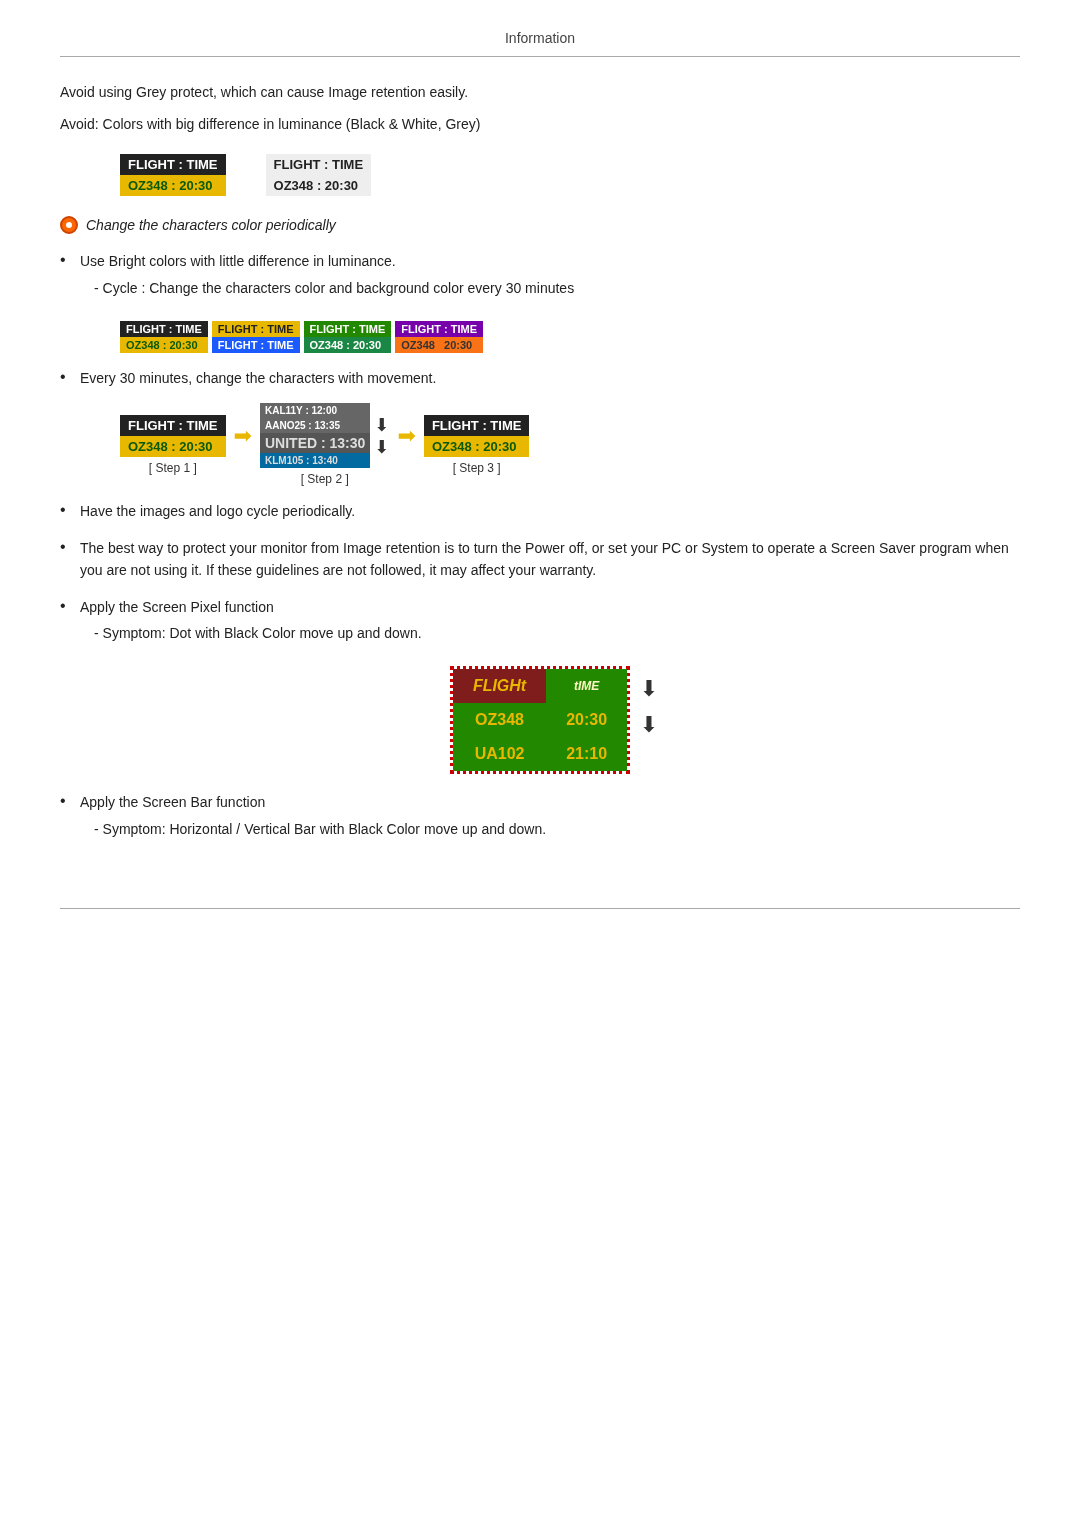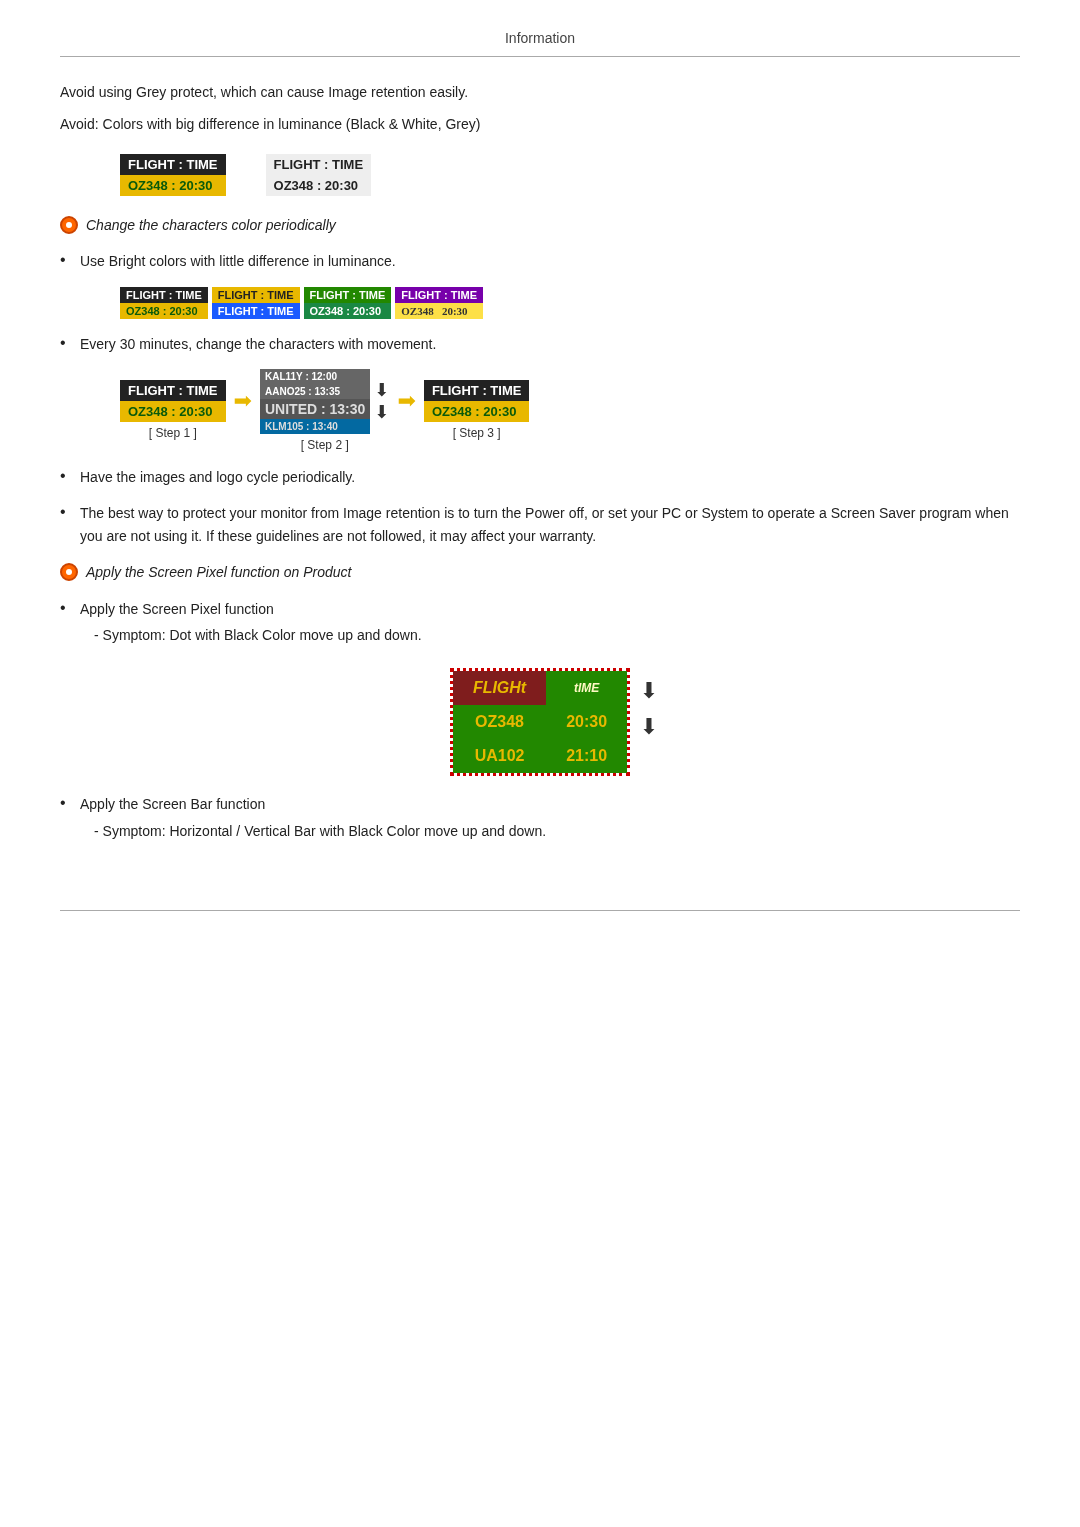--- a/index.html
+++ b/index.html
@@ -142,21 +142,21 @@
     
     .v2 .hdr td { background: #e8b800; color: #222; }
     .v2 .dat td { background: #1a5aff; color: #fff; }
 
     
     .v3 .hdr td { background: #228800; color: #fff; }
     .v3 .dat td { background: #1a8844; color: #fff; }
 
     
     .v4 .hdr td { background: #7700aa; color: #fff; }
-    .v4 .dat td { background: #fde047; color: #333; font-family: Liberation Serif, serif; }
+    .v4 .dat td { background: #f97316; color: #333; }
 
     
     .step-diagram {
       display: flex;
       align-items: center;
       gap: 0;
       margin: 14px 0 14px 60px;
     }
     .step-box {
       display: flex;
@@ -262,20 +262,21 @@
   <div class="orange-bullet">
     <span class="orange-circle"></span>
     <span class="orange-label">Change the characters color periodically</span>
   </div>
 
   <div class="bullet-section">
     <div class="bullet-item">
       <span class="bullet-dot">•</span>
       <div class="bullet-content">
         <span>Use Bright colors with little difference in luminance.</span>
+        <div class="sub-text">- Cycle : Change the characters color and background color every 30 minutes</div>
       </div>
     </div>
   </div>
 
   <div class="cycle-row">
 
     <div class="cycle-box v1">
       <table>
         <tbody>
             <tr class="hdr">
@@ -415,24 +416,20 @@
 
   <div class="bullet-section">
     <div class="bullet-item">
       <span class="bullet-dot">•</span>
       <div class="bullet-content">
         <span>The best way to protect your monitor from Image retention is to turn the Power off, or set your PC or System to operate a Screen Saver program when you are not using it. If these guidelines are not followed, it may affect your warranty.</span>
       </div>
     </div>
   </div>
 
-  <div class="orange-bullet">
-    <span class="orange-circle"></span>
-    <span class="orange-label">Apply the Screen Pixel function on Product</span>
-  </div>
 
   <div class="bullet-section">
     <div class="bullet-item">
       <span class="bullet-dot">•</span>
       <div class="bullet-content">
         <span>Apply the Screen Pixel function</span>
         <div class="sub-text">- Symptom: Dot with Black Color move up and down.</div>
       </div>
     </div>
   </div>

